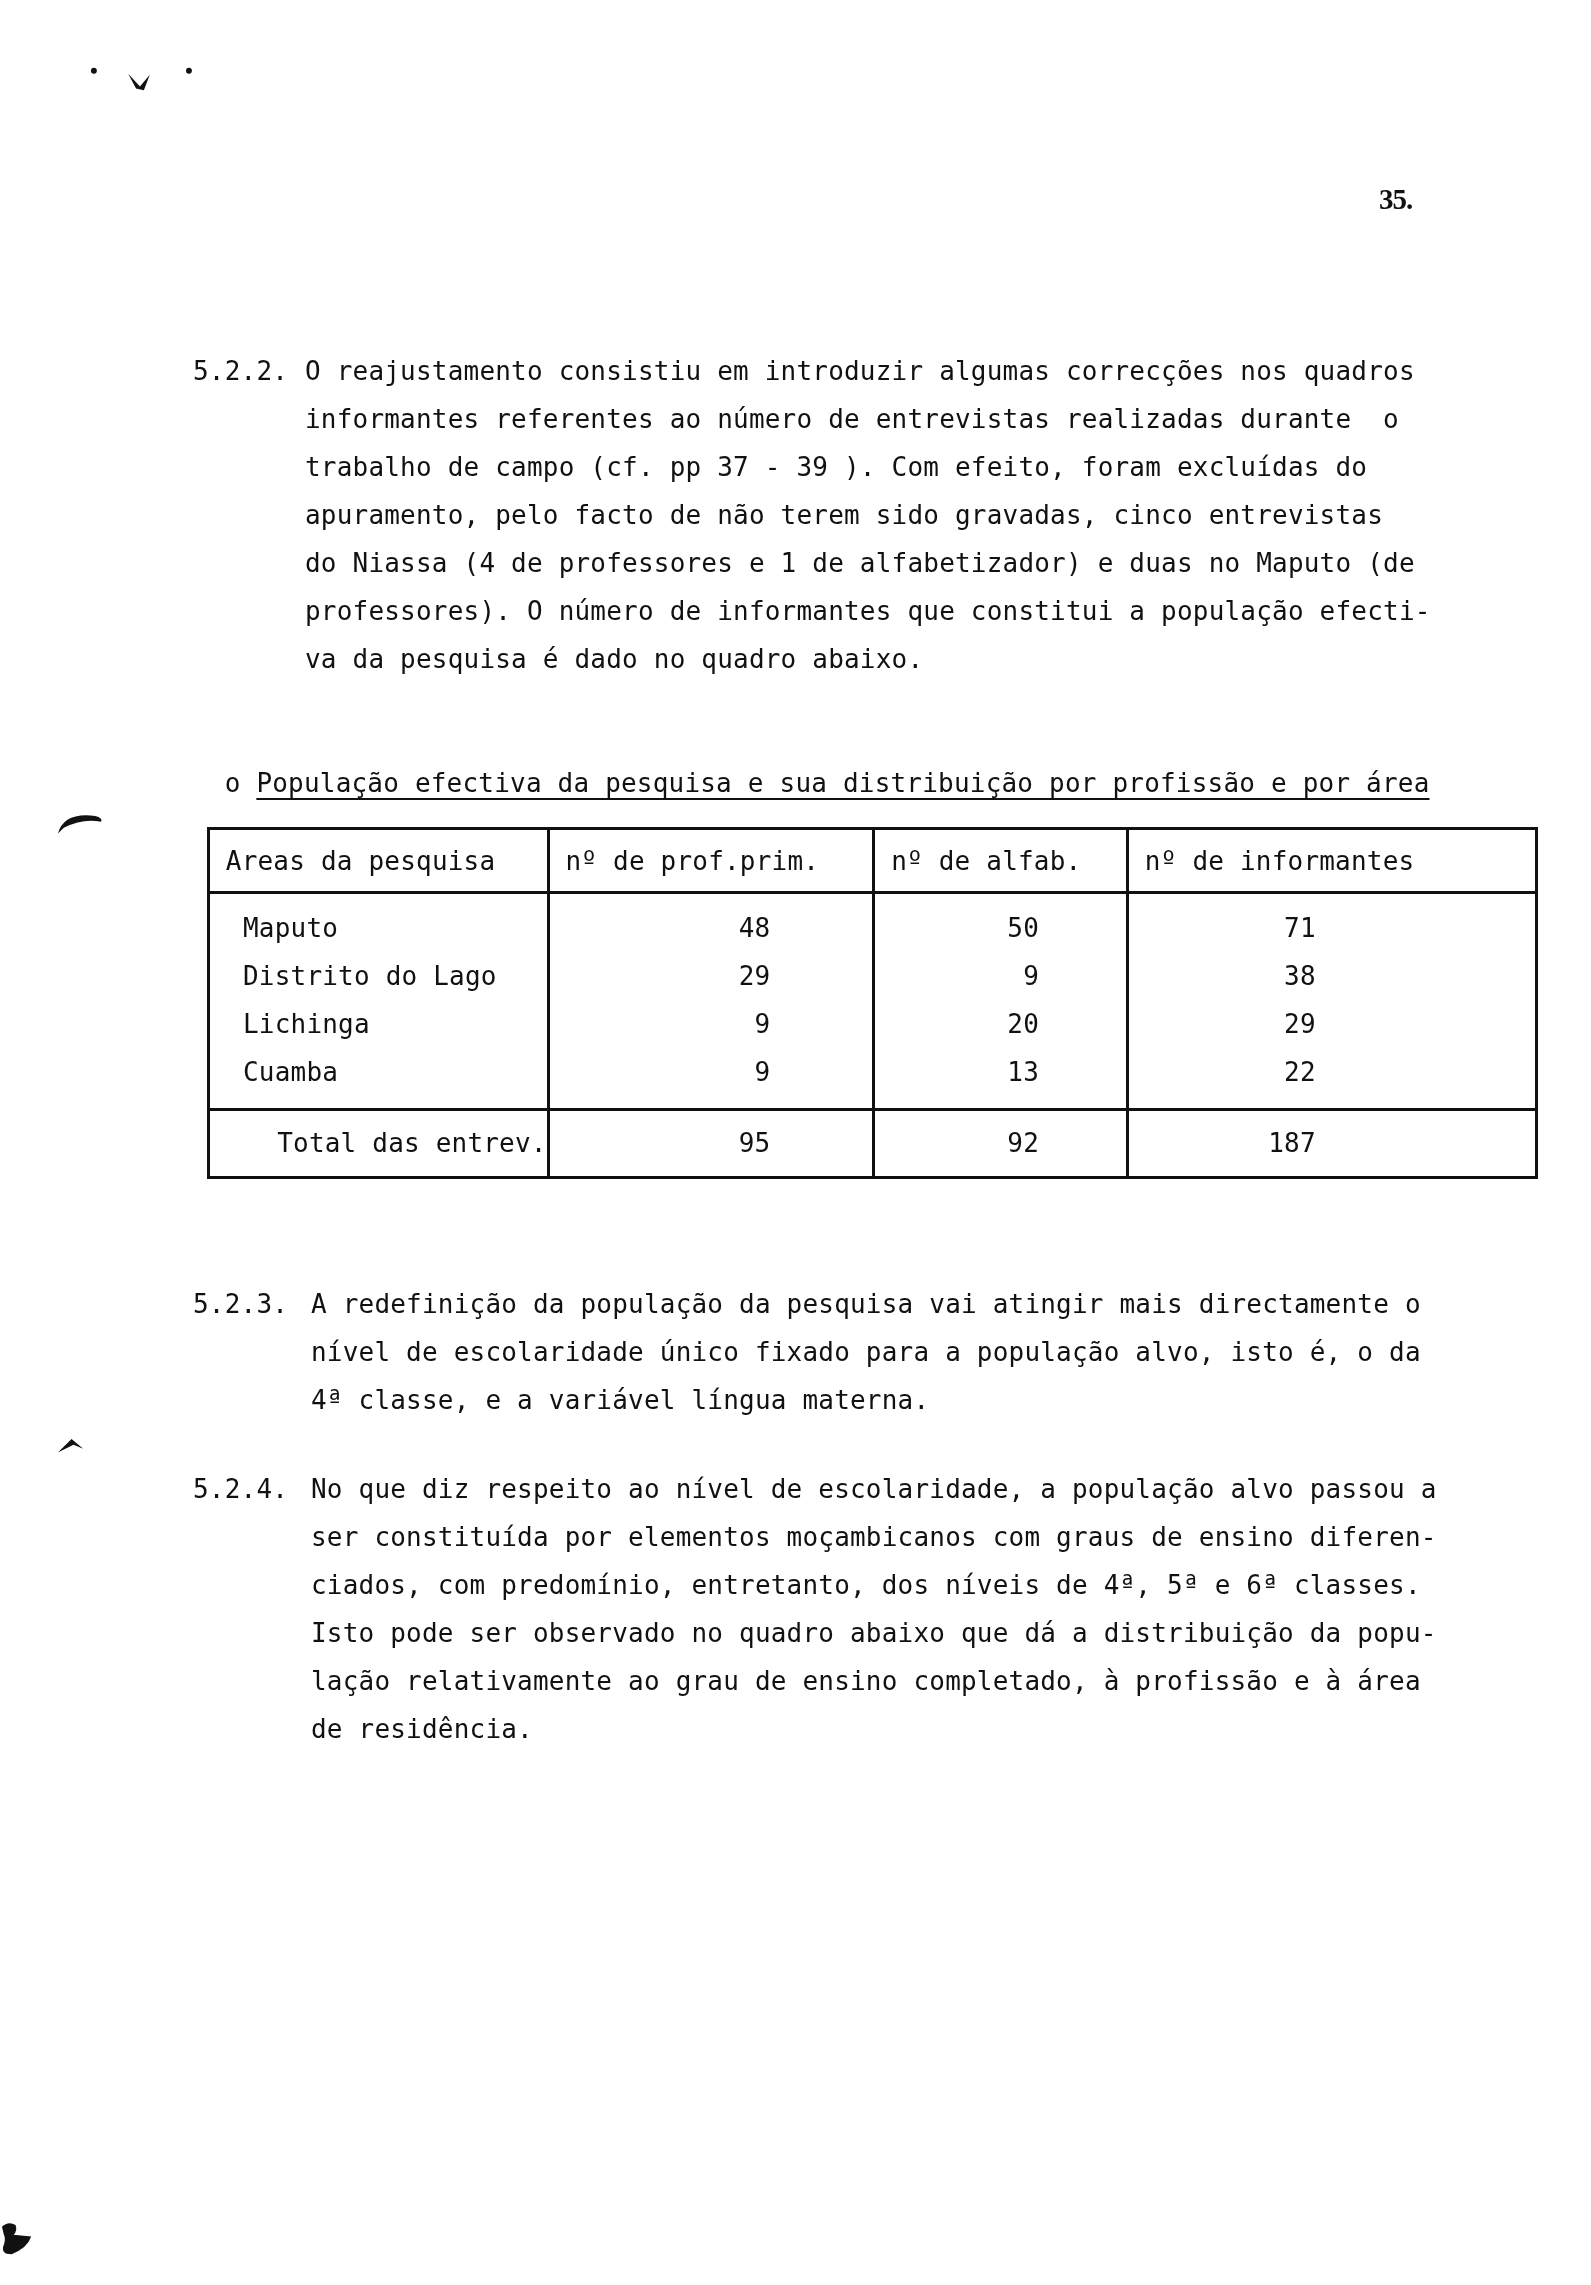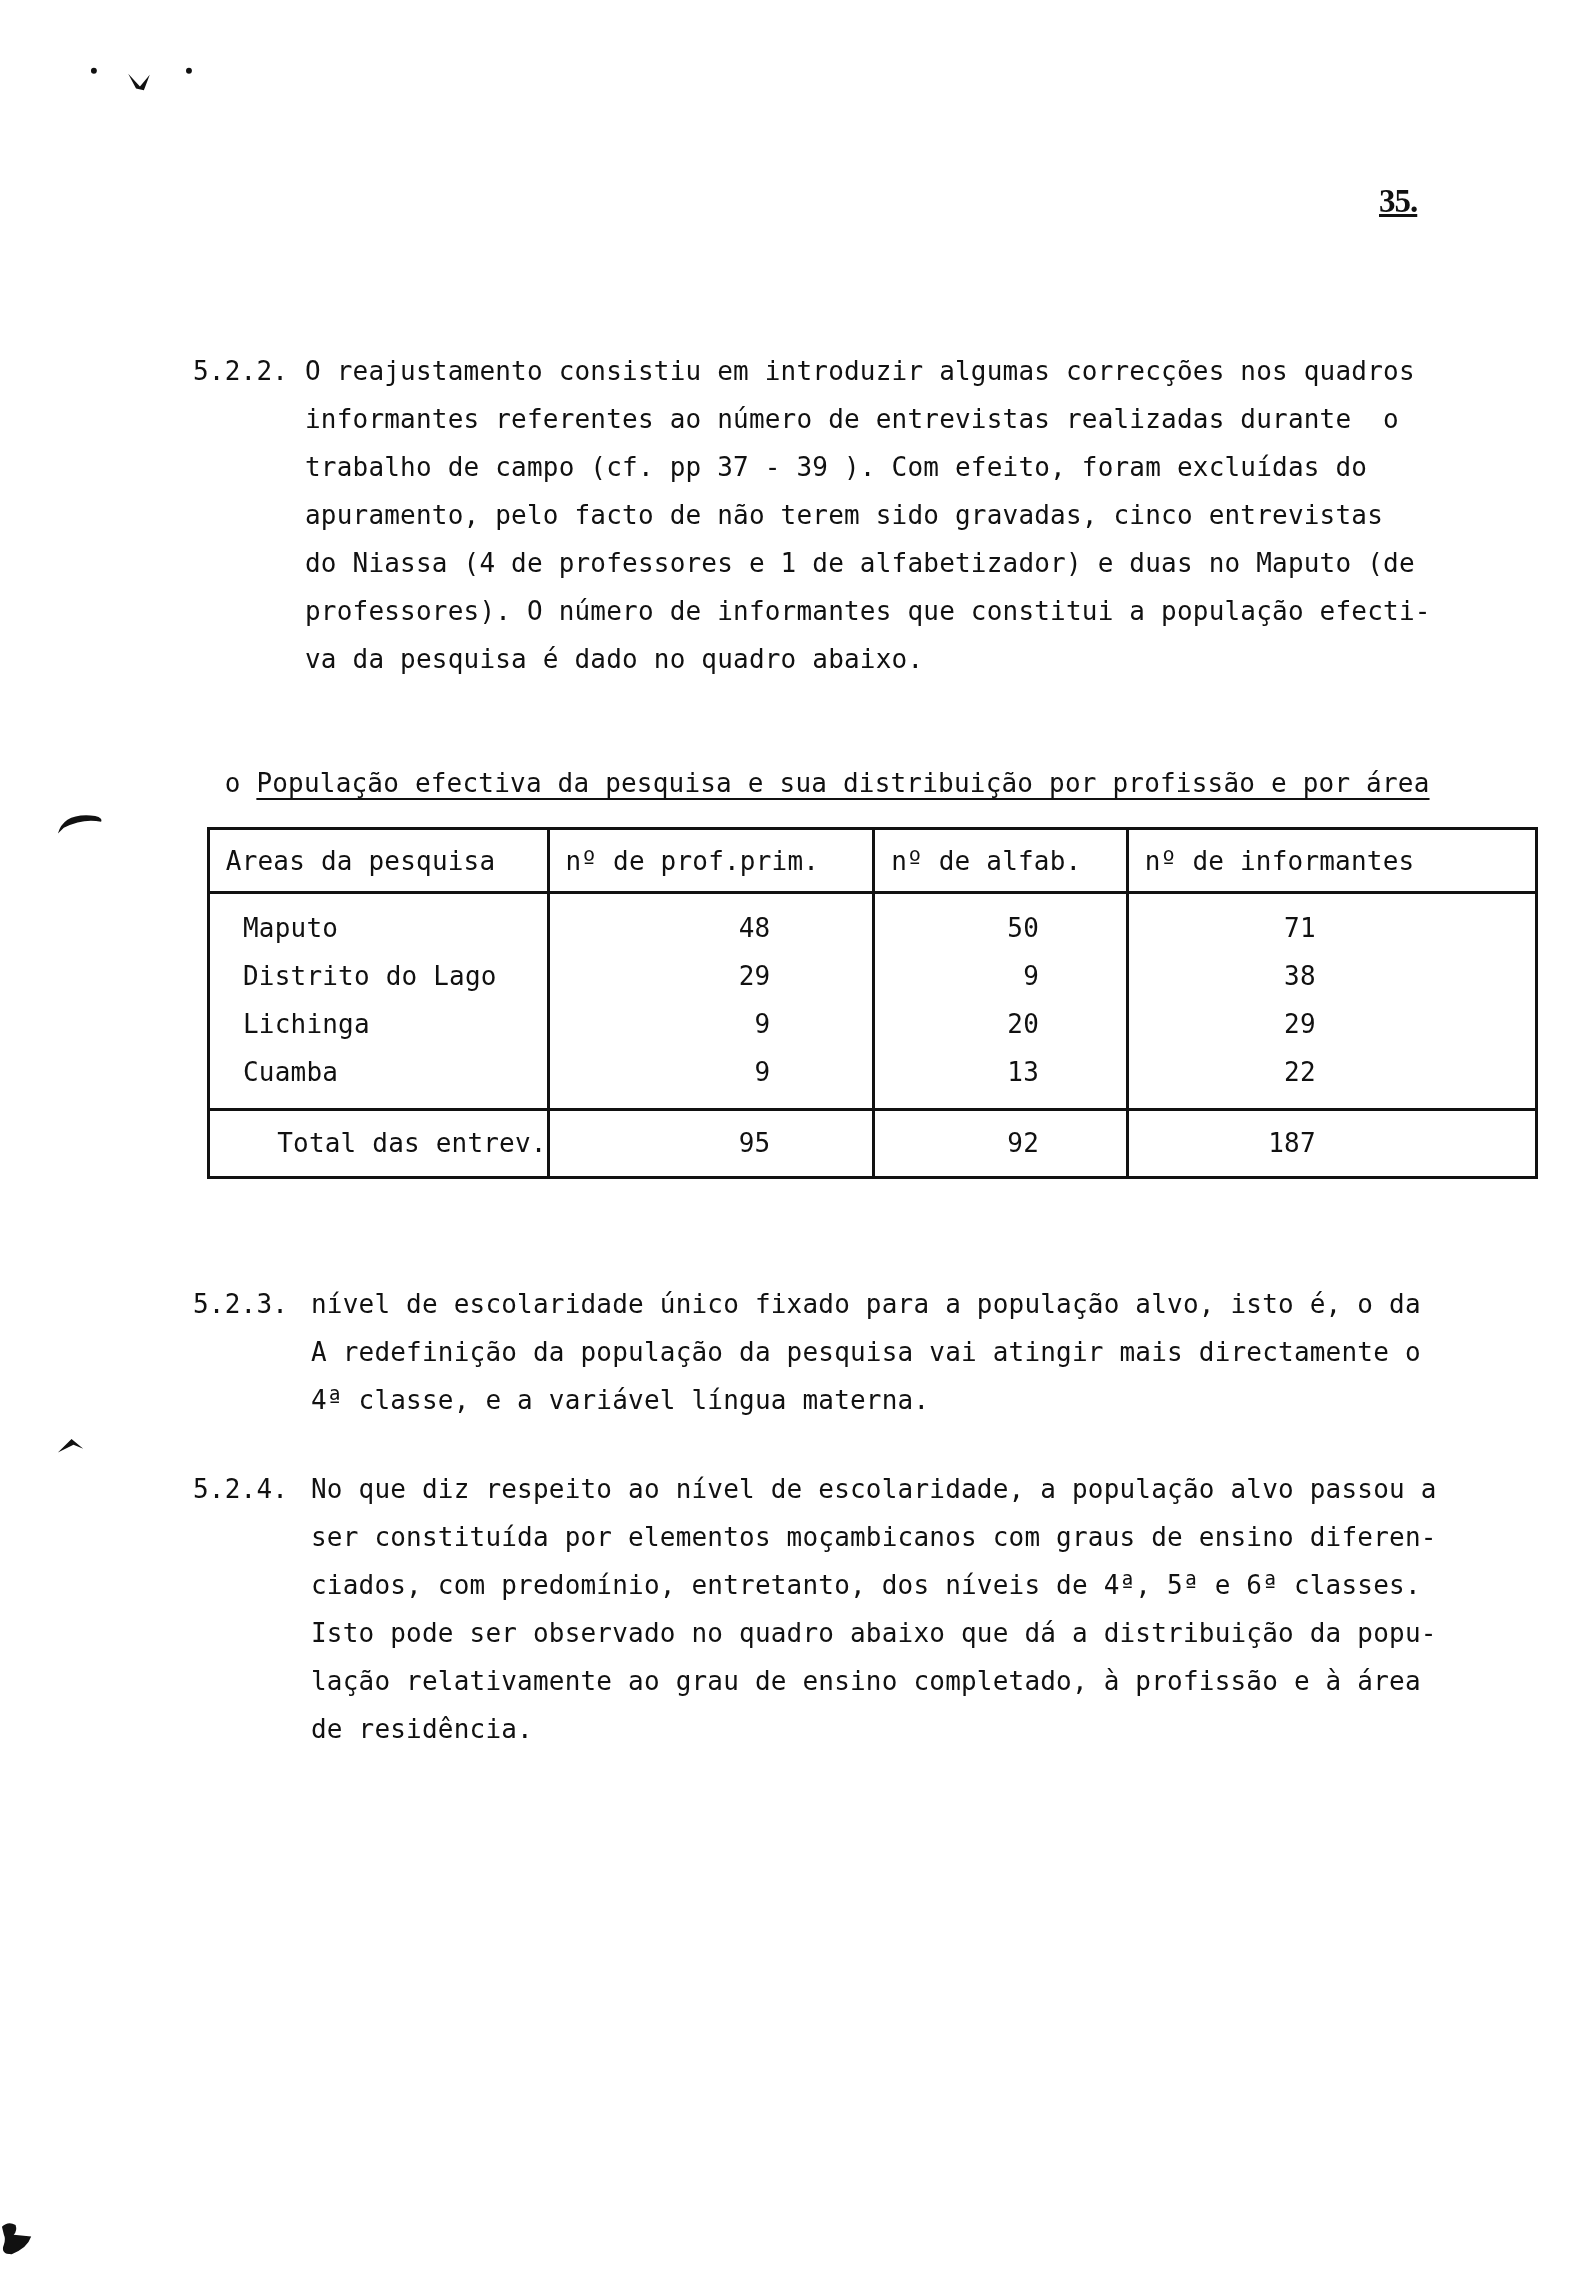--- a/index.html
+++ b/index.html
@@ -13,24 +13,23 @@
     position: relative;
     overflow: hidden;
     font-family: "DejaVu Sans Mono", "Liberation Mono", monospace;
     color: #111111;
   }
   .page-number {
     position: absolute;
     left: 1379px;
     top: 183px;
     font-family: "Liberation Serif", serif;
-    font-size: 33px;
+    font-size: 29px;
     font-weight: bold;
     letter-spacing: -1px;
-    text-decoration: underline;
   }
   .para {
     position: absolute;
     left: 193px;
     width: 1281px;
     font-size: 26px;
     line-height: 48px;
     letter-spacing: 0.2px;
   }
   .para .num {
@@ -169,22 +168,22 @@
       <td class="area">Total das entrev.</td>
       <td class="n n1">95</td>
       <td class="n n2">92</td>
       <td class="n n3">187</td>
     </tr>
   </tbody>
 </table>
 
 <div class="para" id="p523">
   <span class="num">5.2.3.</span>
+  <span class="line">A redefinição da população da pesquisa vai atingir mais directamente o</span>
   <span class="line">nível de escolaridade único fixado para a população alvo, isto é, o da</span>
-  <span class="line">A redefinição da população da pesquisa vai atingir mais directamente o</span>
   <span class="line">4ª classe, e a variável língua materna.</span>
 </div>
 
 <div class="para" id="p524">
   <span class="num">5.2.4.</span>
   <span class="line">No que diz respeito ao nível de escolaridade, a população alvo passou a</span>
   <span class="line">ser constituída por elementos moçambicanos com graus de ensino diferen-</span>
   <span class="line">ciados, com predomínio, entretanto, dos níveis de 4ª, 5ª e 6ª classes.</span>
   <span class="line">Isto pode ser observado no quadro abaixo que dá a distribuição da popu-</span>
   <span class="line">lação relativamente ao grau de ensino completado, à profissão e à área</span>

